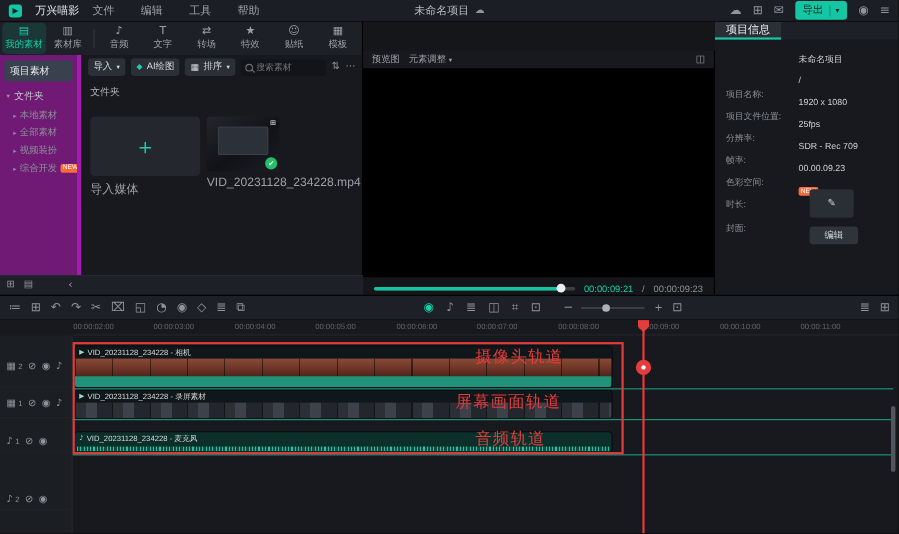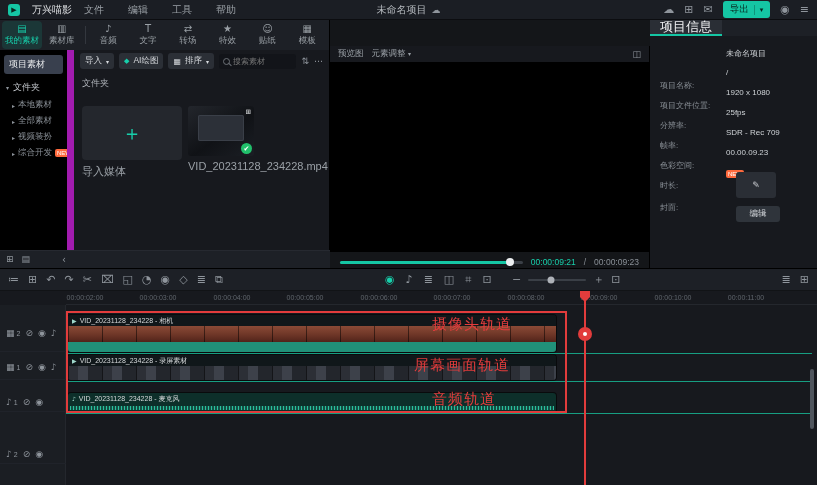--- a/index.html
+++ b/index.html
@@ -27,21 +27,21 @@
 
   
   #media{ position:absolute; left:0; top:20px; width:330px; height:248px; background:#1d2026; border-right:1px solid #000; }
   #cat-strip{ height:30px; display:flex; align-items:center; padding:0 2px; }
   .cat{ width:45px; height:28px; display:flex; flex-direction:column; align-items:center; justify-content:center; gap:1px;
         color:#9aa0a6; font-size:8.5px; }
   .cat .ci{ font-size:10px; }
   .cat.active{ background:rgba(21,198,164,.14); border-radius:4px; color:#17cfab; }
   .cat-div{ width:1px; height:18px; background:#33373e; margin:0 3px; }
 
-  #m-side{ position:absolute; left:0; top:30px; bottom:18px; width:74px; border-right:7px solid #a21caf; background:#000000;}
+  #m-side{ position:absolute; left:0; top:30px; bottom:18px; width:74px; border-right:4px solid #a21caf; background:#701a75;}
   #side-sel{ margin:5px 4px 4px; background:#39404e; border-radius:3px; padding:3px 5px; color:#e8eaec; font-size:9px; }
   .side-folder{ padding:3px 6px; color:#c2c6cb; font-size:9px; display:flex; gap:4px; align-items:center;}
   .tree-item{ padding:2px 4px 2px 12px; color:#8a9097; font-size:8.5px; display:flex; align-items:center; gap:3px; white-space:nowrap; overflow:hidden;}
   .badge-new{ background:#ff6a3d; color:#fff; font-size:6px; border-radius:2px; padding:0 2px; line-height:8px; }
   #m-bottom{ position:absolute; left:0; bottom:0; width:330px; height:18px; border-top:1px solid #262930;
              display:flex; align-items:center; padding:0 6px; gap:8px; background:#1d2026;}
   #m-bottom .collapse{ position:absolute; left:62px; color:#8f959c; }
 
   #m-content{ position:absolute; left:74px; top:30px; right:0; bottom:18px; background:#17191e; }
   #m-toolbar{ height:22px; display:flex; align-items:center; gap:5px; padding:0 6px; }
@@ -75,21 +75,21 @@
   #pv-knob{ position:absolute; left:93%; top:50%; transform:translate(-50%,-50%); width:8px; height:8px; background:#eceef0; border-radius:50%; }
   .pv-time-cur{ color:#17cfab; font-size:8.5px; }
   .pv-time-tot{ color:#8a9097; font-size:8.5px; }
   #pv-transport{ position:absolute; left:0; right:0; bottom:0; height:24px; display:flex; align-items:center; padding:0 10px; gap:10px;}
   #pv-transport .rgroup{ margin-left:auto; display:flex; gap:9px; align-items:center;}
   .pv-play{ color:#e8eaec; font-size:12px; }
 
   
   #info{ position:absolute; left:650px; top:20px; width:167px; height:248px; background:#17191e; }
   #info-tabs{ height:16px; background:#1d2026; display:flex; }
-  #info-tab{ padding:5px 10px; background:#2a2e35; color:#f0f2f4; font-size:13px; display:flex; align-items:center;
+  #info-tab{ padding:5px 10px; background:#2a2e35; color:#f0f2f4; font-size:10px; display:flex; align-items:center;
              border-bottom:2px solid #15c6a4; }
   .inf-row{ position:absolute; left:10px; right:6px; display:flex; }
   .inf-label{ width:66px; color:#8a9097; font-size:8px;margin-top:32px; }
   .inf-value{ color:#ced2d6; font-size:8px; }
   #cover-box{ position:absolute; left:86px; top:152px; width:40px; height:26px; background:#2a2e35; border-radius:3px;
               display:flex; align-items:center; justify-content:center; color:#c9ccd1; }
   #edit-btn{ position:absolute; left:86px; top:186px; width:44px; height:16px; background:#2f343b; border-radius:3px;
              color:#d7dade; font-size:8.5px; display:flex; align-items:center; justify-content:center; }
 
   

